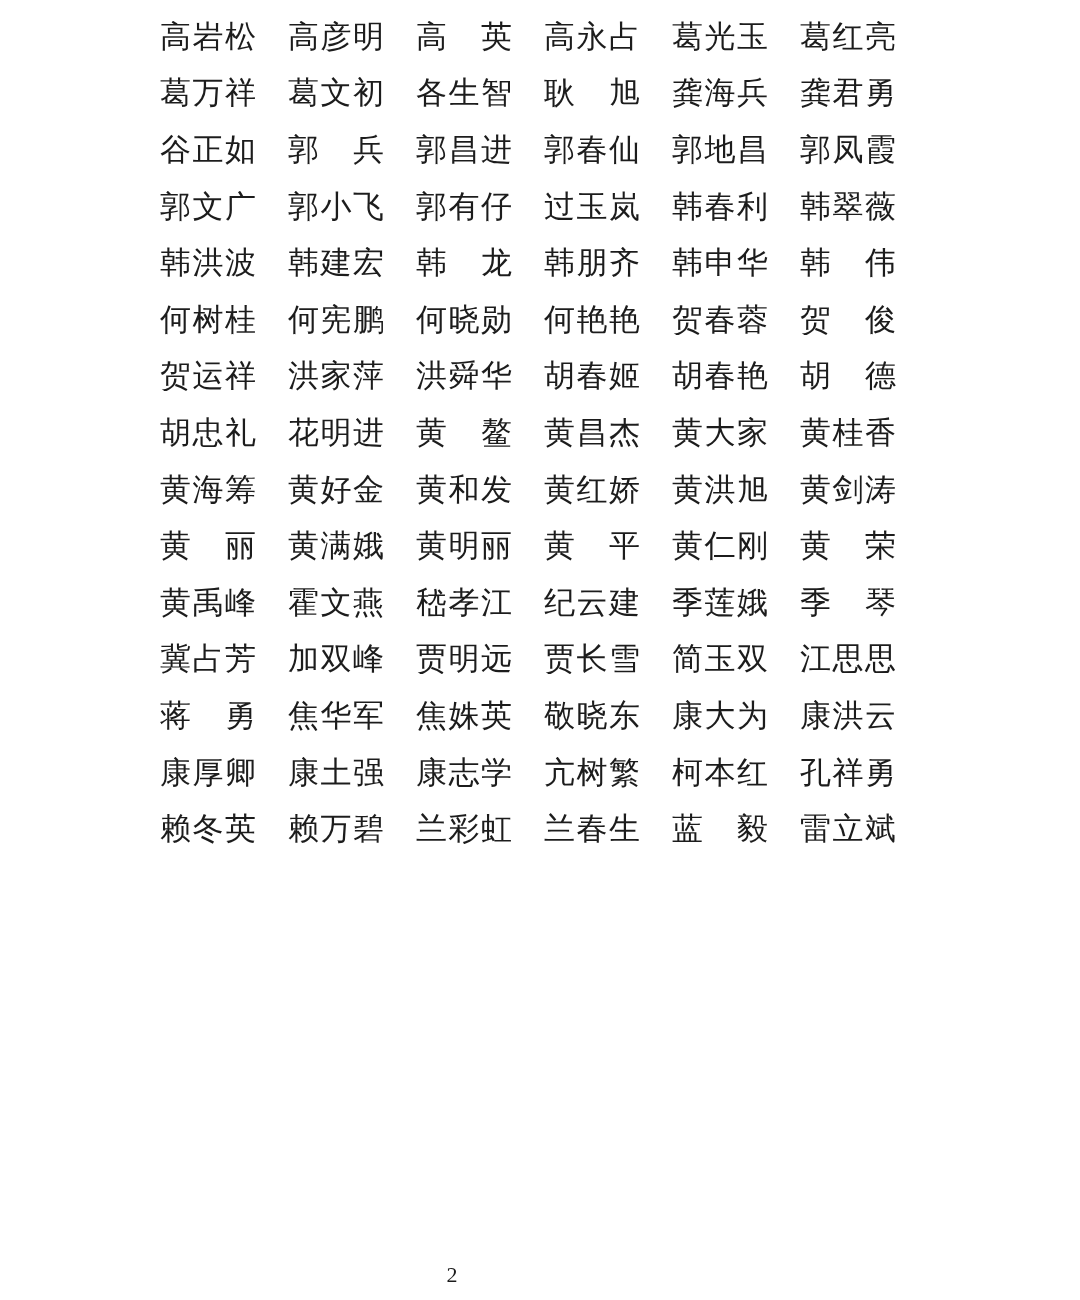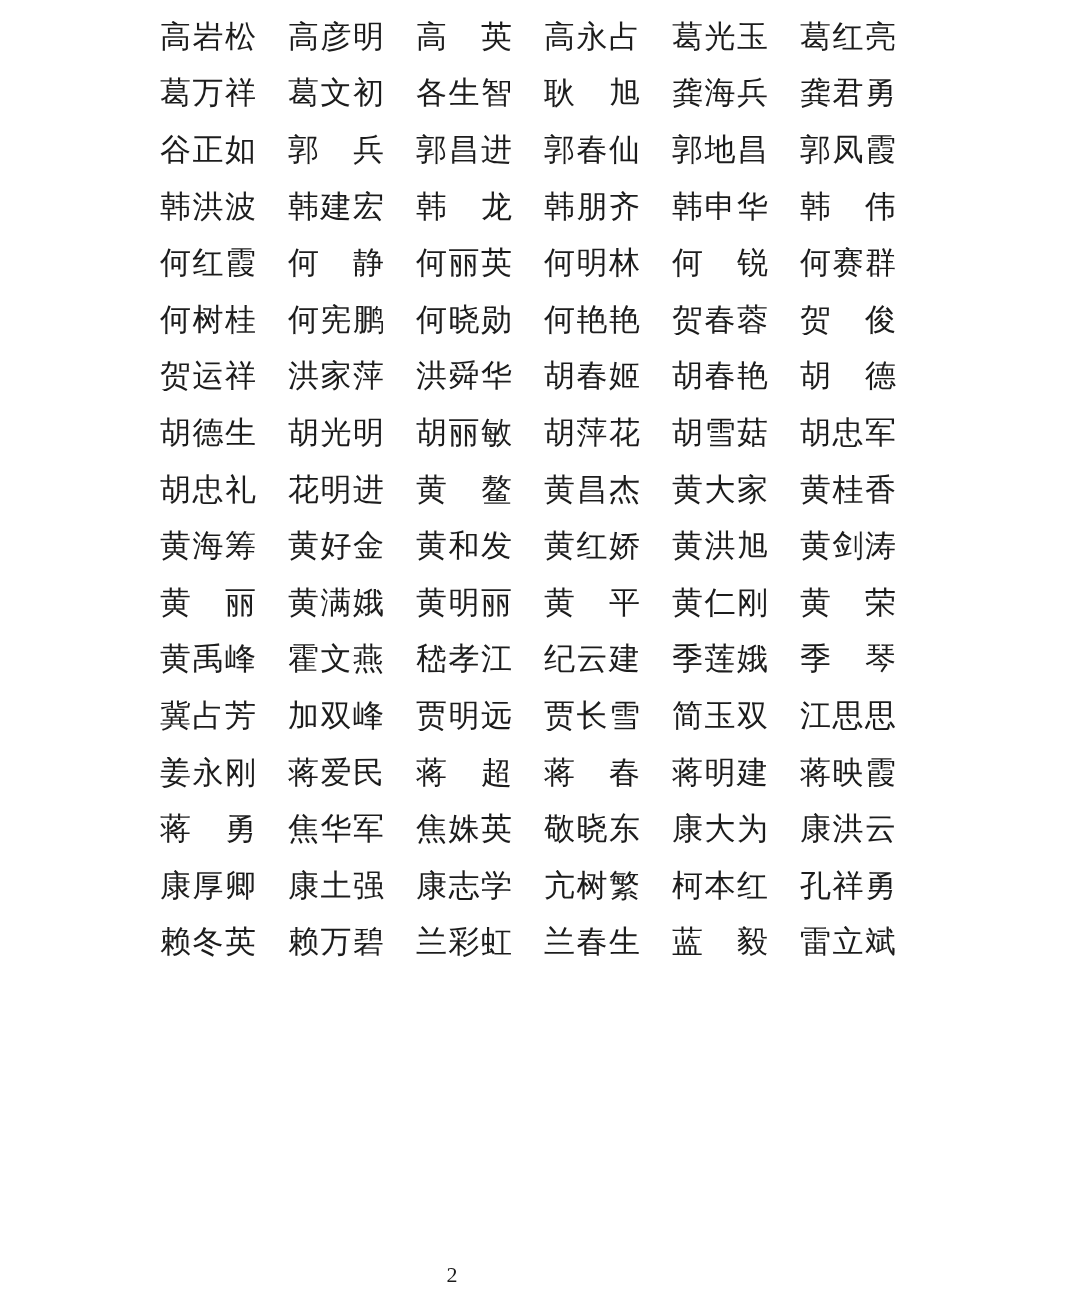--- a/index.html
+++ b/index.html
@@ -72,58 +72,50 @@
       </div>
       <div class="grid-row">
         <div class="name-cell">谷正如</div>
         <div class="name-cell">郭　兵</div>
         <div class="name-cell">郭昌进</div>
         <div class="name-cell">郭春仙</div>
         <div class="name-cell">郭地昌</div>
         <div class="name-cell">郭凤霞</div>
       </div>
       <div class="grid-row">
+        <div class="name-cell">郭文广</div>
+        <div class="name-cell">郭小飞</div>
+        <div class="name-cell">郭有仔</div>
+        <div class="name-cell">过玉岚</div>
+        <div class="name-cell">韩春利</div>
+        <div class="name-cell">韩翠薇</div>
+      </div>
+      <div class="grid-row">
         <div class="name-cell">韩洪波</div>
         <div class="name-cell">韩建宏</div>
         <div class="name-cell">韩　龙</div>
         <div class="name-cell">韩朋齐</div>
         <div class="name-cell">韩申华</div>
         <div class="name-cell">韩　伟</div>
-      </div>
-      <div class="grid-row">
-        <div class="name-cell">何红霞</div>
-        <div class="name-cell">何　静</div>
-        <div class="name-cell">何丽英</div>
-        <div class="name-cell">何明林</div>
-        <div class="name-cell">何　锐</div>
-        <div class="name-cell">何赛群</div>
       </div>
       <div class="grid-row">
         <div class="name-cell">何树桂</div>
         <div class="name-cell">何宪鹏</div>
         <div class="name-cell">何晓勋</div>
         <div class="name-cell">何艳艳</div>
         <div class="name-cell">贺春蓉</div>
         <div class="name-cell">贺　俊</div>
       </div>
       <div class="grid-row">
         <div class="name-cell">贺运祥</div>
         <div class="name-cell">洪家萍</div>
         <div class="name-cell">洪舜华</div>
         <div class="name-cell">胡春姬</div>
         <div class="name-cell">胡春艳</div>
         <div class="name-cell">胡　德</div>
-      </div>
-      <div class="grid-row">
-        <div class="name-cell">胡德生</div>
-        <div class="name-cell">胡光明</div>
-        <div class="name-cell">胡丽敏</div>
-        <div class="name-cell">胡萍花</div>
-        <div class="name-cell">胡雪菇</div>
-        <div class="name-cell">胡忠军</div>
       </div>
       <div class="grid-row">
         <div class="name-cell">胡忠礼</div>
         <div class="name-cell">花明进</div>
         <div class="name-cell">黄　鳌</div>
         <div class="name-cell">黄昌杰</div>
         <div class="name-cell">黄大家</div>
         <div class="name-cell">黄桂香</div>
       </div>
       <div class="grid-row">
@@ -152,28 +144,20 @@
       </div>
       <div class="grid-row">
         <div class="name-cell">冀占芳</div>
         <div class="name-cell">加双峰</div>
         <div class="name-cell">贾明远</div>
         <div class="name-cell">贾长雪</div>
         <div class="name-cell">简玉双</div>
         <div class="name-cell">江思思</div>
       </div>
       <div class="grid-row">
-        <div class="name-cell">姜永刚</div>
-        <div class="name-cell">蒋爱民</div>
-        <div class="name-cell">蒋　超</div>
-        <div class="name-cell">蒋　春</div>
-        <div class="name-cell">蒋明建</div>
-        <div class="name-cell">蒋映霞</div>
-      </div>
-      <div class="grid-row">
         <div class="name-cell">蒋　勇</div>
         <div class="name-cell">焦华军</div>
         <div class="name-cell">焦姝英</div>
         <div class="name-cell">敬晓东</div>
         <div class="name-cell">康大为</div>
         <div class="name-cell">康洪云</div>
       </div>
       <div class="grid-row">
         <div class="name-cell">康厚卿</div>
         <div class="name-cell">康土强</div>

